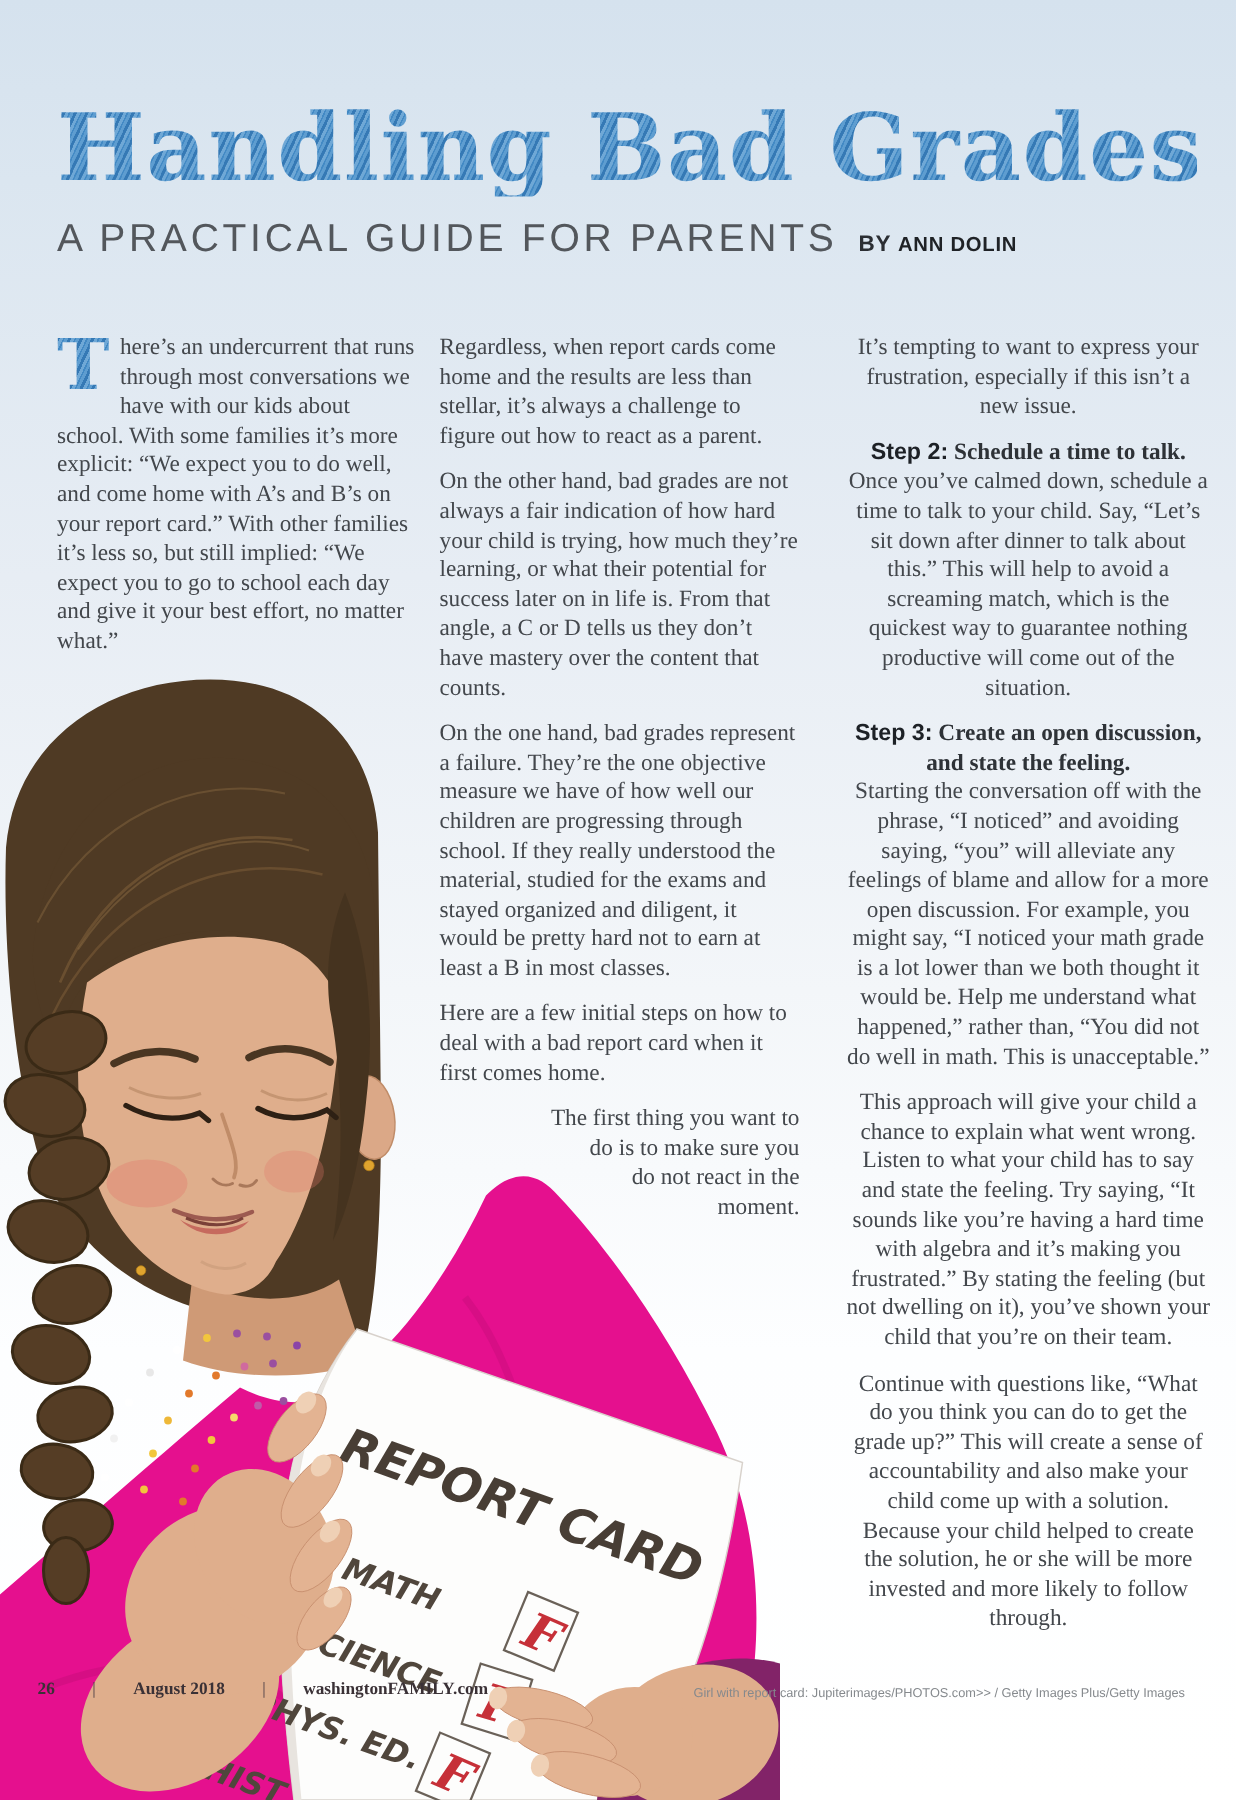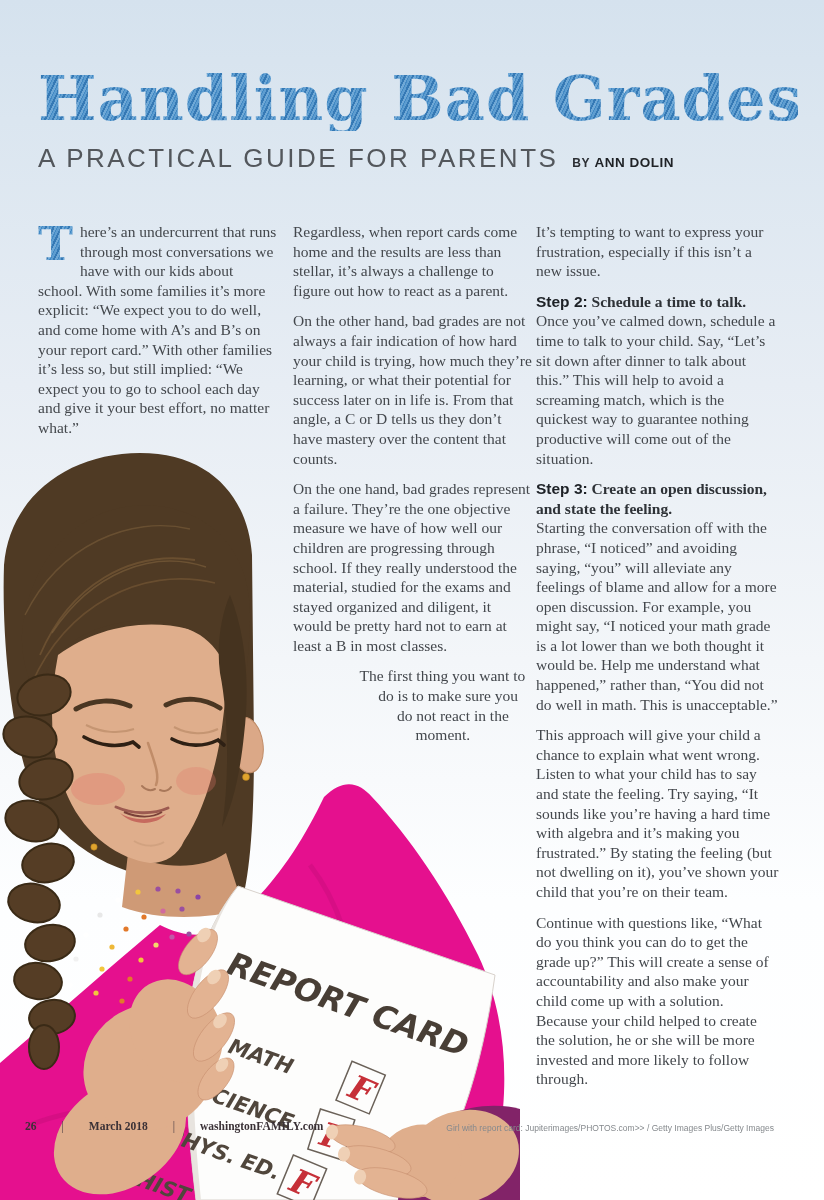--- a/index.html
+++ b/index.html
@@ -13,55 +13,55 @@
     background:repeating-linear-gradient(115deg,#3579b5 0 2px,#6fa8d6 2px 4px,#4289c4 4px 5px,#5e9dd0 5px 7px);
     -webkit-background-clip:text;background-clip:text;color:transparent;
   }
   .title{
     margin:0;font-family:"DejaVu Serif",serif;font-weight:bold;
     font-size:62px;letter-spacing:1px;line-height:1.05;white-space:nowrap;
   }
   .subtitle-row{margin-top:12px;font-family:"Liberation Sans",sans-serif;white-space:nowrap;}
   .subtitle{font-size:26px;letter-spacing:2.5px;color:#53575c;}
   .byline{margin-left:14px;}
-  .by{font-size:12px;font-weight:bold;color:#2b2e33;letter-spacing:.5px;}
+  .by{font-size:15px;font-weight:bold;color:#2b2e33;letter-spacing:.5px;}
   .author{font-size:13.5px;font-weight:bold;color:#1f2226;letter-spacing:.5px;}
 
   .col{position:absolute;top:222px;width:240px;font-size:15.5px;line-height:19.6px;color:#43474c;z-index:3;}
   .col1{left:38px;}
   .col2{left:293px;}
-  .col3{left:536px;width:243px;}
+  .col3{left:564px;width:243px;text-align:center;}
   .col p{margin:0 0 11px 0;}
   .dropcap{
     float:left;font-family:"DejaVu Serif",serif;font-weight:bold;
     font-size:47px;line-height:.82;margin:3px 7px 0 0;
   }
   .blue-head{
     font-family:"Liberation Sans",sans-serif;font-weight:bold;color:#1b77be;
     font-size:16.5px;line-height:1.45;margin:17px 0 11px 0;
   }
   .step-head{margin:16px 0 10px 0;}
   .step-label{font-family:"Liberation Sans",sans-serif;font-weight:bold;color:#1d2126;margin-top:24px;}
   .step-title{font-weight:bold;color:#2e3237;}
   .step-block{margin-top:16px;}
-  .step1-body{text-align:left;}
+  .step1-body{text-align:right;}
   .shoulder-spacer{
     float:left;width:126px;height:82px;
     shape-outside:polygon(0 0,38% 0,100% 100%,0 100%);
   }
   .photo{position:absolute;left:0;top:445px;width:520px;height:755px;z-index:2;}
 
   .folio{
     position:absolute;left:25px;top:1120px;z-index:6;
     font-family:Liberation Serif, serif;font-size:11.5px;font-weight:bold;
     color:#3a3136;display:flex;gap:25px;align-items:baseline;
   }
   .folio .sep{font-weight:normal;color:#4a3e44;}
   .credit{
-    position:absolute;right:50px;top:1123px;z-index:6;
+    position:absolute;right:34px;top:1123px;z-index:6;
     font-family:"Liberation Sans",sans-serif;font-size:8.5px;color:#85898d;text-align:right;
   }
 </style>
 </head>
 <body>
 
 <div class="page">
 
   <header class="masthead">
     <h1 class="title sketch">Handling Bad Grades:</h1>
@@ -71,20 +71,21 @@
   </header>
 
   <section class="col col1">
     <p><span class="dropcap sketch">T</span><span>here’s an undercurrent that runs through most conversations we have with our kids about school. With some families it’s more explicit: “We expect you to do well, and come home with A’s and B’s on your report card.” With other families it’s less so, but still implied: “We expect you to go to school each day and give it your best effort, no matter what.”</span></p>
   </section>
 
   <section class="col col2">
     <p>Regardless, when report cards come home and the results are less than stellar, it’s always a challenge to figure out how to react as a parent.</p>
     <p>On the other hand, bad grades are not always a fair indication of how hard your child is trying, how much they’re learning, or what their potential for success later on in life is. From that angle, a C or D tells us they don’t have mastery over the content that counts.</p>
     <p>On the one hand, bad grades represent a failure. They’re the one objective measure we have of how well our children are progressing through school. If they really understood the material, studied for the exams and stayed organized and diligent, it would be pretty hard not to earn at least a B in most classes.</p>
+    <p>Here are a few initial steps on how to deal with a bad report card when it first comes home.</p>
     <p class="step1-body"><span class="shoulder-spacer"></span><span>The first thing you want to do is to make sure you do not react in the moment.</span></p>
   </section>
 
   <section class="col col3">
     <p>It’s tempting to want to express your frustration, especially if this isn’t a new issue.</p>
     <p class="step-block"><span class="step-label">Step 2:</span> <span class="step-title">Schedule a time to talk.</span><br><span>Once you’ve calmed down, schedule a time to talk to your child. Say, “Let’s sit down after dinner to talk about this.” This will help to avoid a screaming match, which is the quickest way to guarantee nothing productive will come out of the situation.</span></p>
     <p class="step-block"><span class="step-label">Step 3:</span> <span class="step-title">Create an open discussion, and state the feeling.</span><br><span>Starting the conversation off with the phrase, “I noticed” and avoiding saying, “you” will alleviate any feelings of blame and allow for a more open discussion. For example, you might say, “I noticed your math grade is a lot lower than we both thought it would be. Help me understand what happened,” rather than, “You did not do well in math. This is unacceptable.”</span></p>
     <p>This approach will give your child a chance to explain what went wrong. Listen to what your child has to say and state the feeling. Try saying, “It sounds like you’re having a hard time with algebra and it’s making you frustrated.” By stating the feeling (but not dwelling on it), you’ve shown your child that you’re on their team.</p>
     <p>Continue with questions like, “What do you think you can do to get the grade up?” This will create a sense of accountability and also make your child come up with a solution. Because your child helped to create the solution, he or she will be more invested and more likely to follow through.</p>
   </section>
@@ -215,20 +216,20 @@
       <ellipse cx="332" cy="687" rx="6" ry="7.5" fill="#efd0b5" transform="rotate(14 332 687)"></ellipse>
       <ellipse cx="344" cy="709" rx="6" ry="7.5" fill="#efd0b5" transform="rotate(14 344 709)"></ellipse>
       <ellipse cx="360" cy="732" rx="6" ry="7.5" fill="#efd0b5" transform="rotate(14 360 732)"></ellipse>
     </g>
   </svg>
 
   <footer>
     <div class="folio">
       <span>26</span>
       <span class="sep">|</span>
-      <span>March 2018</span>
+      <span>August 2018</span>
       <span class="sep">|</span>
       <span>washingtonFAMILY.com</span>
     </div>
     <div class="credit">Girl with report card: Jupiterimages/PHOTOS.com&gt;&gt; / Getty Images Plus/Getty Images</div>
   </footer>
 
 </div>
 
 </body></html>

